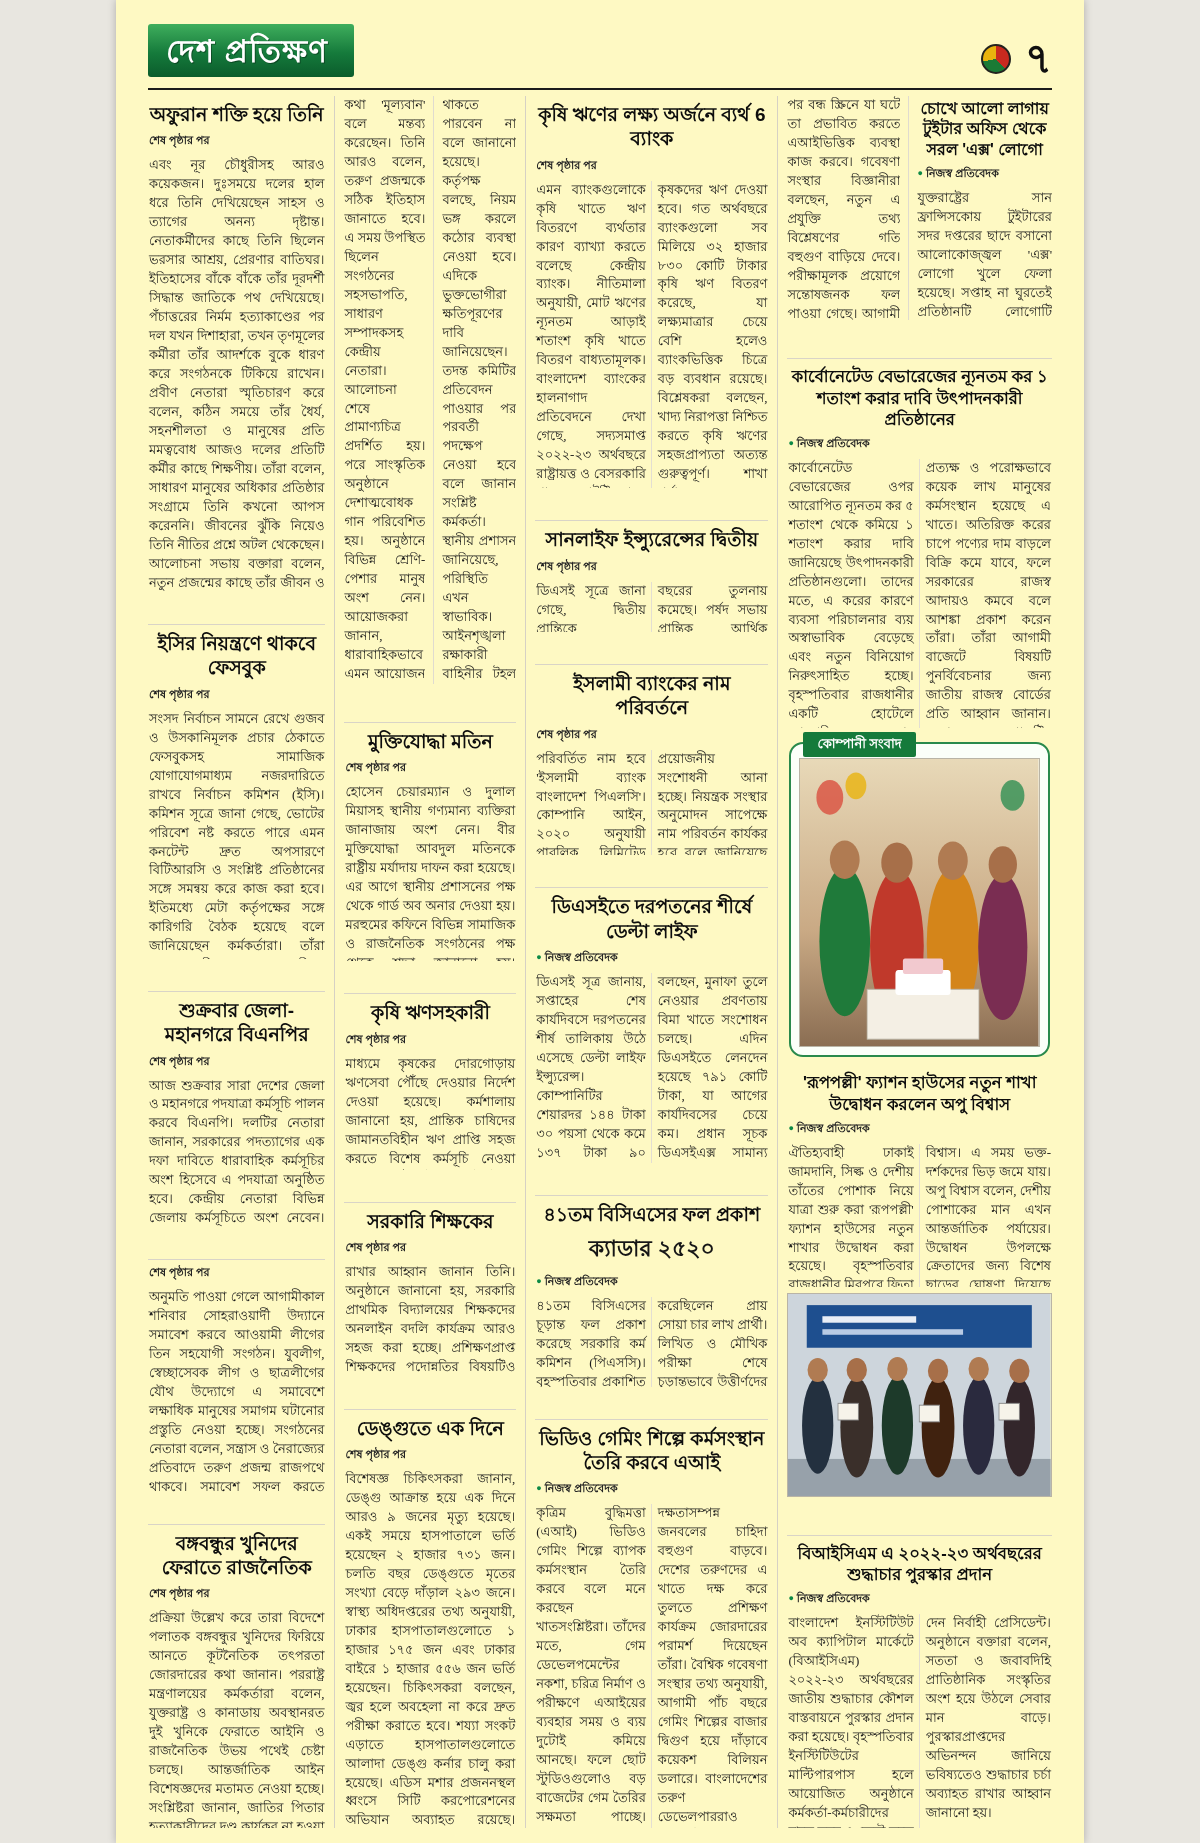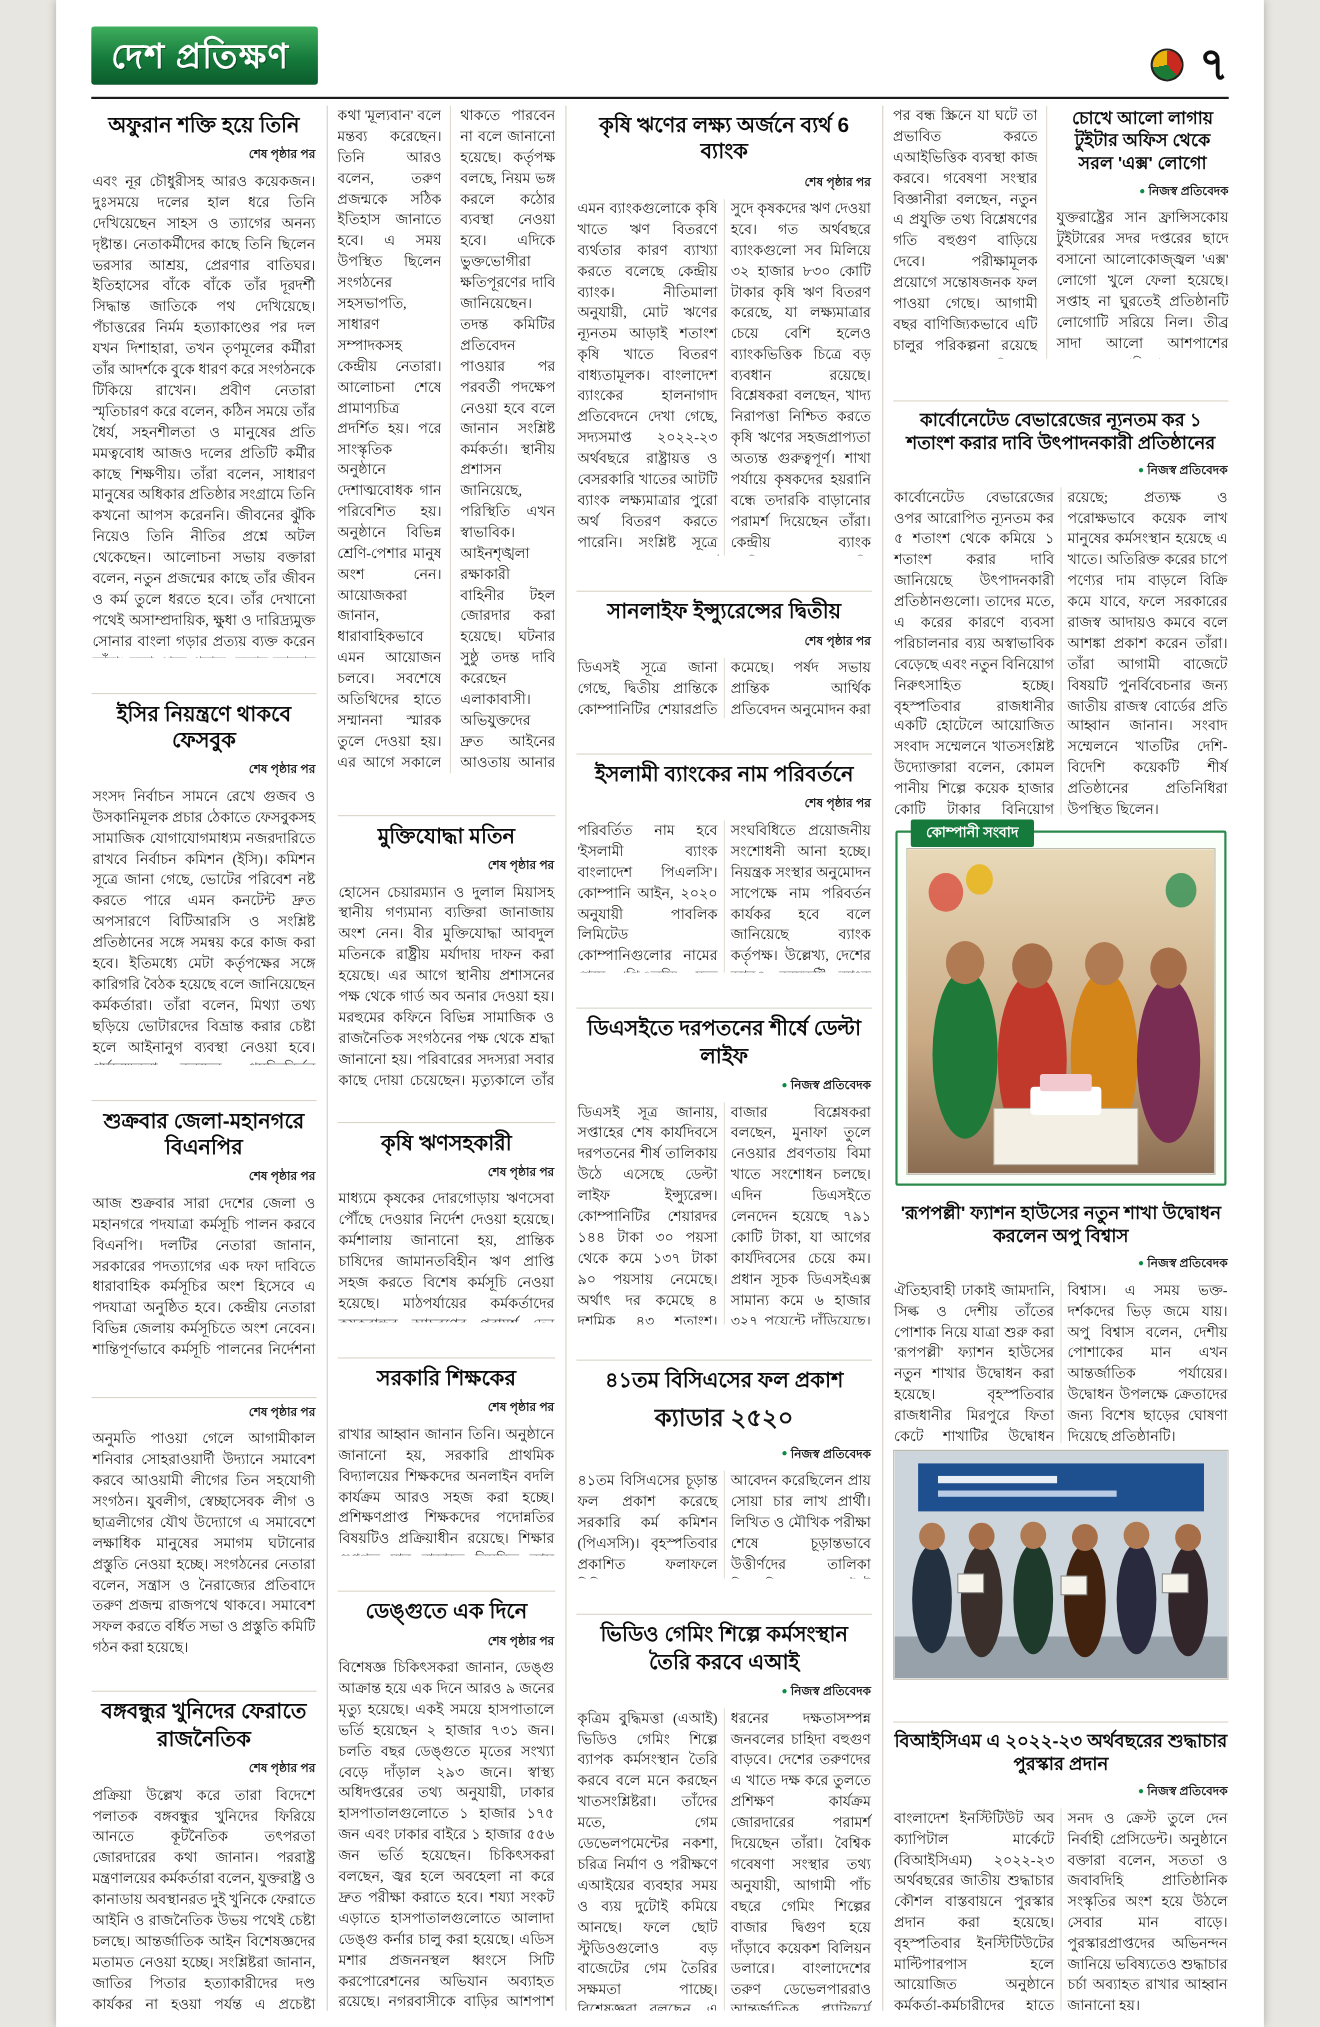--- a/index.html
+++ b/index.html
@@ -1,20 +1,20 @@
 <!DOCTYPE html>
 <html lang="bn"><head>
 <meta charset="utf-8">
 <style>
   * { box-sizing: border-box; margin: 0; padding: 0; }
   html,body { background:#e8e6e0; }
   body { font-family: "Liberation Sans", "DejaVu Sans", sans-serif; }
   .page {
-    position: relative; width: 1098px; height: 1843px; margin: 0 auto;
-    background: #ffffff; color: #161616; overflow: hidden;
+    position: relative; width: 968px; height: 1843px; margin: 0 auto;
+    background: #fef9c3; color: #161616; overflow: hidden;
     box-shadow: 0 0 8px rgba(0,0,0,.25);
   }
   
   .hdr {
     display:flex; align-items:flex-end; justify-content:space-between;
     margin: 24px 32px 0 32px; padding-bottom: 8px;
     border-bottom: 2px solid #1c1c1c; height: 66px;
   }
   .brand {
     background: linear-gradient(180deg,#3fae5d 0%, #157a3b 55%, #0b5c2c 100%);
@@ -45,40 +45,40 @@
   .article { overflow:hidden; padding:4px 1px 6px 1px; }
   .article + .article, .rule-top { border-top:1px solid #d9d4c7;margin-top:32px; }
   .grow { flex:1 1 auto; }
   .headline {
     font-size:19px; font-weight:bold; text-align:center; line-height:1.28;
     margin: 3px 0 5px 0; color:#0d0d0d;
   }
   .headline.sm { font-size:16px;text-align:center; }
   .headline.md { font-size:16.5px; }
   .subheadline { font-size:22px; font-weight:bold; text-align:center; margin:-2px 0 5px 0; }
-  .dateline { font-size:11px; font-weight:bold; text-align:right; margin: 0 0 5px 0; color:#222; }
+  .dateline { font-size:11px; font-weight:bold; text-align:left; margin: 0 0 5px 0; color:#222; }
   .dateline .bullet { color:#0d8a46; font-size:9px; vertical-align:1px; margin-right:3px; }
   .body {
     font-size:13px; line-height:1.46; text-align:justify; color:#1d1d1b;
     word-break: break-word;
     font-family: Liberation Serif, serif;
   }
   .cols2 { column-count:2; column-gap:12px; column-rule:1px solid #e3ded2; }
   
   .half-row { display:flex; overflow:hidden; }
   .half { overflow:hidden; }
   .half + .half { border-left:1px solid #e0dbcf; margin-left:8px; padding-left:8px; }
   .mid-cont { height:688px; padding-bottom:6px; }
   .mid-cont .half { width:103px; }
   .right-top { height:246px; padding-bottom:6px; }
   .right-top .half-cont { width:142px; }
   .right-top .half-art { width:178px; }
   
   .company-box {
-    position:relative; border:2px solid #2a8a4c; border-radius:2px;
+    position:relative; border:2px solid #2a8a4c; border-radius:14px;
     margin: 14px 2px 8px 2px; padding: 14px 8px 8px 8px; height: 336px;
     background:#fbfff9;
   }
   .box-label {
     position:absolute; top:-12px; left:12px; background:#157a3b; color:#fff;
     font-size:13px; font-weight:bold; padding:2px 14px; border-radius:2px;
   }
   .photo { width:100%; overflow:hidden; border:1px solid #b9b4a6; }
   .photo svg { display:block; width:100%; height:100%; }
   .photo-cake { height:100%; }

